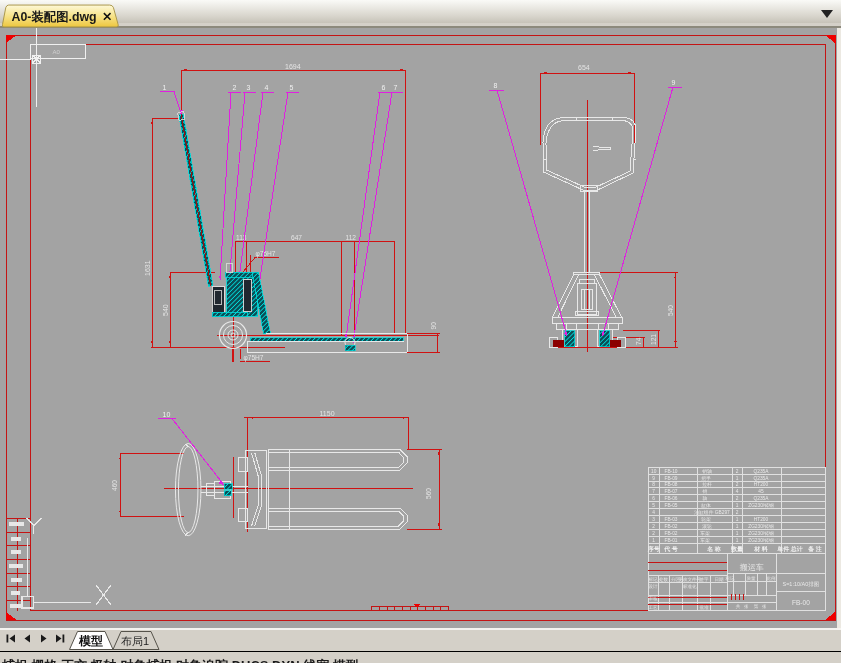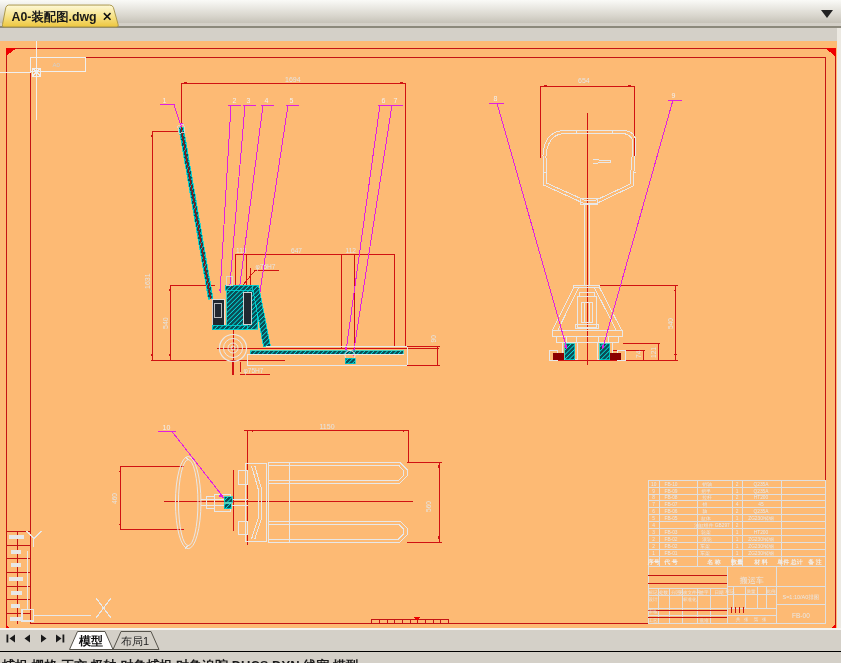--- a/index.html
+++ b/index.html
@@ -3,21 +3,21 @@
 <meta charset="utf-8">
 <style>
   html,body{margin:0;padding:0;width:841px;height:663px;overflow:hidden;
     font-family:"Liberation Sans",sans-serif;background:#d4d0c8;}
   #tabbar{position:absolute;left:0;top:0;width:841px;height:23px;
     background:linear-gradient(#fafaf7,#d8d5cc 70%,#c6c2b8);}
   #tabbar .bline{position:absolute;left:0;top:26px;width:841px;height:2px;background:#8c897c;}
   #ftab{position:absolute;left:2px;top:4px;width:119px;height:24px;}
   #dd{position:absolute;right:8px;top:10px;width:0;height:0;
      border-left:6px solid transparent;border-right:6px solid transparent;border-top:8px solid #222;}
-  #canvas{position:absolute;left:0;top:41px;width:837px;height:600px;background:#fdba74;}
+  #canvas{position:absolute;left:0;top:28px;width:837px;height:600px;background:#a3a3a3;}
   #rstrip{position:absolute;left:837px;top:28px;width:4px;height:600px;background:#ece9e2;}
   #underline{position:absolute;left:0;top:628px;width:841px;height:2px;background:#f5f4f0;}
   #tabstrip{position:absolute;left:0;top:630px;width:841px;height:21px;background:#d4d0c8;border-bottom:1px solid #000000;}
   #statusbar{position:absolute;left:0;top:652px;width:841px;height:11px;background:#d4d0c8;overflow:hidden;}
   #statusbar div{position:absolute;left:2px;top:5px;font-size:13px;font-weight:bold;color:#1a1a1a;white-space:nowrap;}
 </style>
 </head>
 <body>
 <div id="tabbar">
   <div class="bline"></div>

